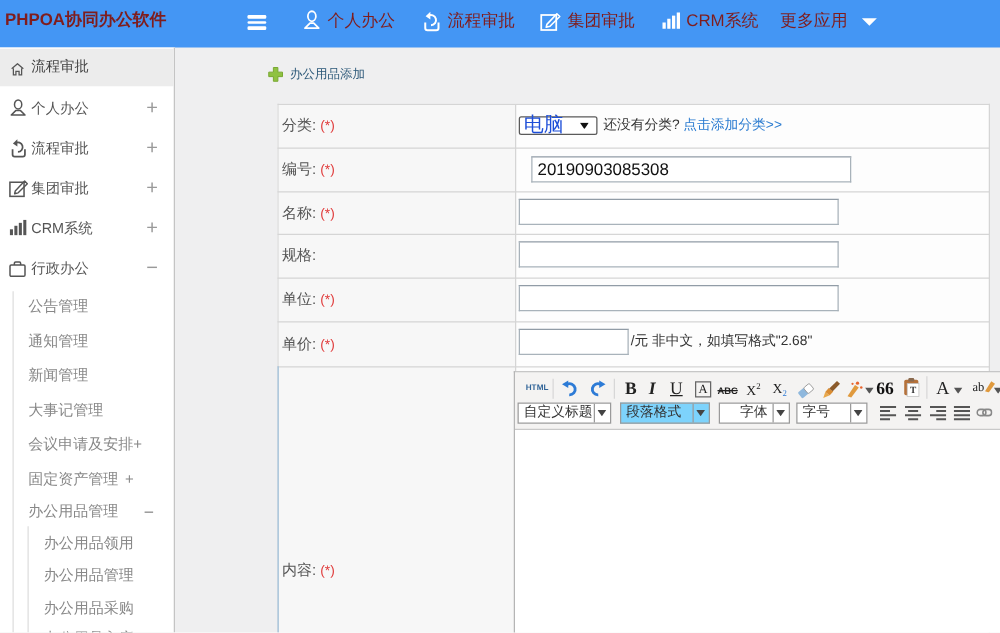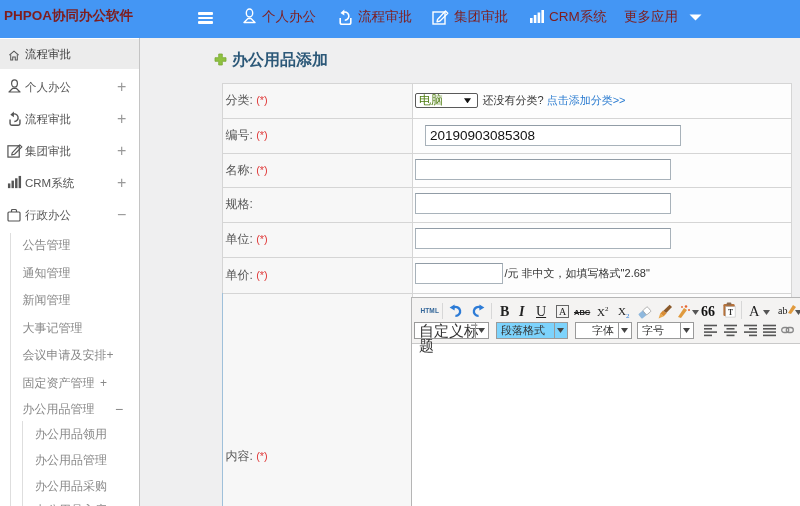--- a/index.html
+++ b/index.html
@@ -112,21 +112,21 @@
 
 <div class="abs" style="left:21.5px;top:421px;width:1px;height:85px;background:#dedede"></div>
 <div class="abs sub" style="left:35px;top:421px;height:26px;line-height:26px">办公用品领用</div>
 <div class="abs sub" style="left:35px;top:446.5px;height:26px;line-height:26px">办公用品管理</div>
 <div class="abs sub" style="left:35px;top:473px;height:26px;line-height:26px">办公用品采购</div>
 <div class="abs sub" style="left:35px;top:496.5px;height:26px;line-height:26px">办公用品入库</div>
 
 <svg class="abs" style="left:214px;top:52.5px" width="13" height="13" viewBox="0 0 13 13">
  <path d="M4.7 1 h3.6 v3.7 h3.7 v3.6 H8.3 v3.7 H4.7 V8.3 H1 V4.7 h3.7 Z" fill="#8fc241" stroke="#79a832" stroke-width="0.8"></path>
 </svg>
-<div class="abs" style="left:232px;top:52px;height:16px;line-height:16px;font-size:16px;font-weight:bold;color:#2c5878;white-space:nowrap">办公用品添加</div>
+<div class="abs" style="left:232px;top:52px;height:16px;line-height:16px;font-size:10px;font-weight:normal;color:#2c5878;white-space:nowrap">办公用品添加</div>
 
 <div class="abs" style="left:222px;top:83px;width:570px;height:423px;border:1px solid #d5d5d5;border-bottom:none;background:#fdfdfd"></div>
 
 <div class="abs" style="left:223px;top:84px;width:188.5px;height:422px;background:#f7f7f7"></div>
 
 <div class="abs" style="left:411.5px;top:84px;width:1px;height:422px;background:#d5d5d5"></div>
 
 <div class="abs" style="left:222px;top:118px;width:570px;height:1px;background:#d5d5d5"></div>
 <div class="abs" style="left:222px;top:152.5px;width:570px;height:1px;background:#d5d5d5"></div>
 <div class="abs" style="left:222px;top:187px;width:570px;height:1px;background:#d5d5d5"></div>
@@ -138,21 +138,21 @@
 
 <div class="abs lbl" style="left:225.5px;top:83px;height:35px;line-height:35px">分类: <span class="star">(*)</span></div>
 <div class="abs lbl" style="left:225.5px;top:118px;height:35px;line-height:35px">编号: <span class="star">(*)</span></div>
 <div class="abs lbl" style="left:225.5px;top:152.5px;height:35px;line-height:35px">名称: <span class="star">(*)</span></div>
 <div class="abs lbl" style="left:225.5px;top:187px;height:35px;line-height:35px">规格:</div>
 <div class="abs lbl" style="left:225.5px;top:222px;height:35px;line-height:35px">单位: <span class="star">(*)</span></div>
 <div class="abs lbl" style="left:225.5px;top:256.5px;height:36px;line-height:36px">单价: <span class="star">(*)</span></div>
 <div class="abs lbl" style="left:225.5px;top:448px;height:16px;line-height:16px">内容: <span class="star">(*)</span></div>
 
 <div class="abs" style="left:415px;top:92.5px;width:63px;height:15px;background:#fff;border:1px solid #5a5a5a;border-radius:2px">
-  <div class="abs" style="left:3px;top:0;height:13px;line-height:13px;font-size:12px;color:#4d7c0f">电脑</div>
+  <div class="abs" style="left:3px;top:0;height:13px;line-height:13px;font-size:16px;color:#1d4ed8">电脑</div>
   <svg class="abs" style="right:6px;top:4px" width="7" height="5.5" viewBox="0 0 8 6">
       <path d="M0 0 L8 0 L4 6 Z" fill="#111"></path>
     </svg>
 </div>
 <div class="abs" style="left:482.5px;top:92px;height:17px;line-height:17px;font-size:11px;color:#333;white-space:nowrap">还没有分类? <span style="color:#2a7bd0">点击添加分类&gt;&gt;</span></div>
 
 <div class="inp" style="left:425px;top:124.5px;width:255.5px;height:21px;font-size:13.5px;color:#111;line-height:19px;padding-left:4px">20190903085308</div>
 
 <div class="inp" style="left:415px;top:158.5px;width:255.5px;height:21px"></div>
 
@@ -218,21 +218,21 @@
   </svg>
 <div class="abs" style="left:778px;top:305px;font-size:10px;color:#222;font-family:'Liberation Serif',serif">ab</div>
 <svg class="abs" style="left:787px;top:302px" width="10" height="12" viewBox="0 0 10 12">
  <path d="M1 11 L6 3 L9 5 L4 12 Z" fill="#e09a3e"></path>
 </svg>
 <svg class="abs" style="left:795px;top:310px" width="7" height="5" viewBox="0 0 7 5">
     <path d="M0 0 L7 0 L3.5 5 Z" fill="#555"></path>
   </svg>
 
 <div class="abs" style="left:414px;top:322px;width:75px;height:17px;background:#fff;border:1px solid #9a9a9a">
- <div class="abs" style="left:4px;top:0;height:15px;line-height:15px;font-size:15px;color:#333">自定义标题</div>
+ <div class="abs" style="left:4px;top:0;height:15px;line-height:15px;font-size:11px;color:#333">自定义标题</div>
  <div class="abs" style="right:0;top:0;width:13px;height:15px;border-left:1px solid #9a9a9a"></div>
  <svg class="abs" style="right:3px;top:5px" width="7" height="5" viewBox="0 0 7 5">
       <path d="M0 0 L7 0 L3.5 5 Z" fill="#444"></path>
     </svg>
 </div>
 <div class="abs" style="left:496px;top:322px;width:72px;height:17px;background:#7dd3fc;border:1px solid #9a9a9a">
  <div class="abs" style="left:4px;top:0;height:15px;line-height:15px;font-size:11px;color:#333">段落格式</div>
  <div class="abs" style="right:0;top:0;width:13px;height:15px;border-left:1px solid #9a9a9a"></div>
  <svg class="abs" style="right:3px;top:5px" width="7" height="5" viewBox="0 0 7 5">
       <path d="M0 0 L7 0 L3.5 5 Z" fill="#444"></path>

